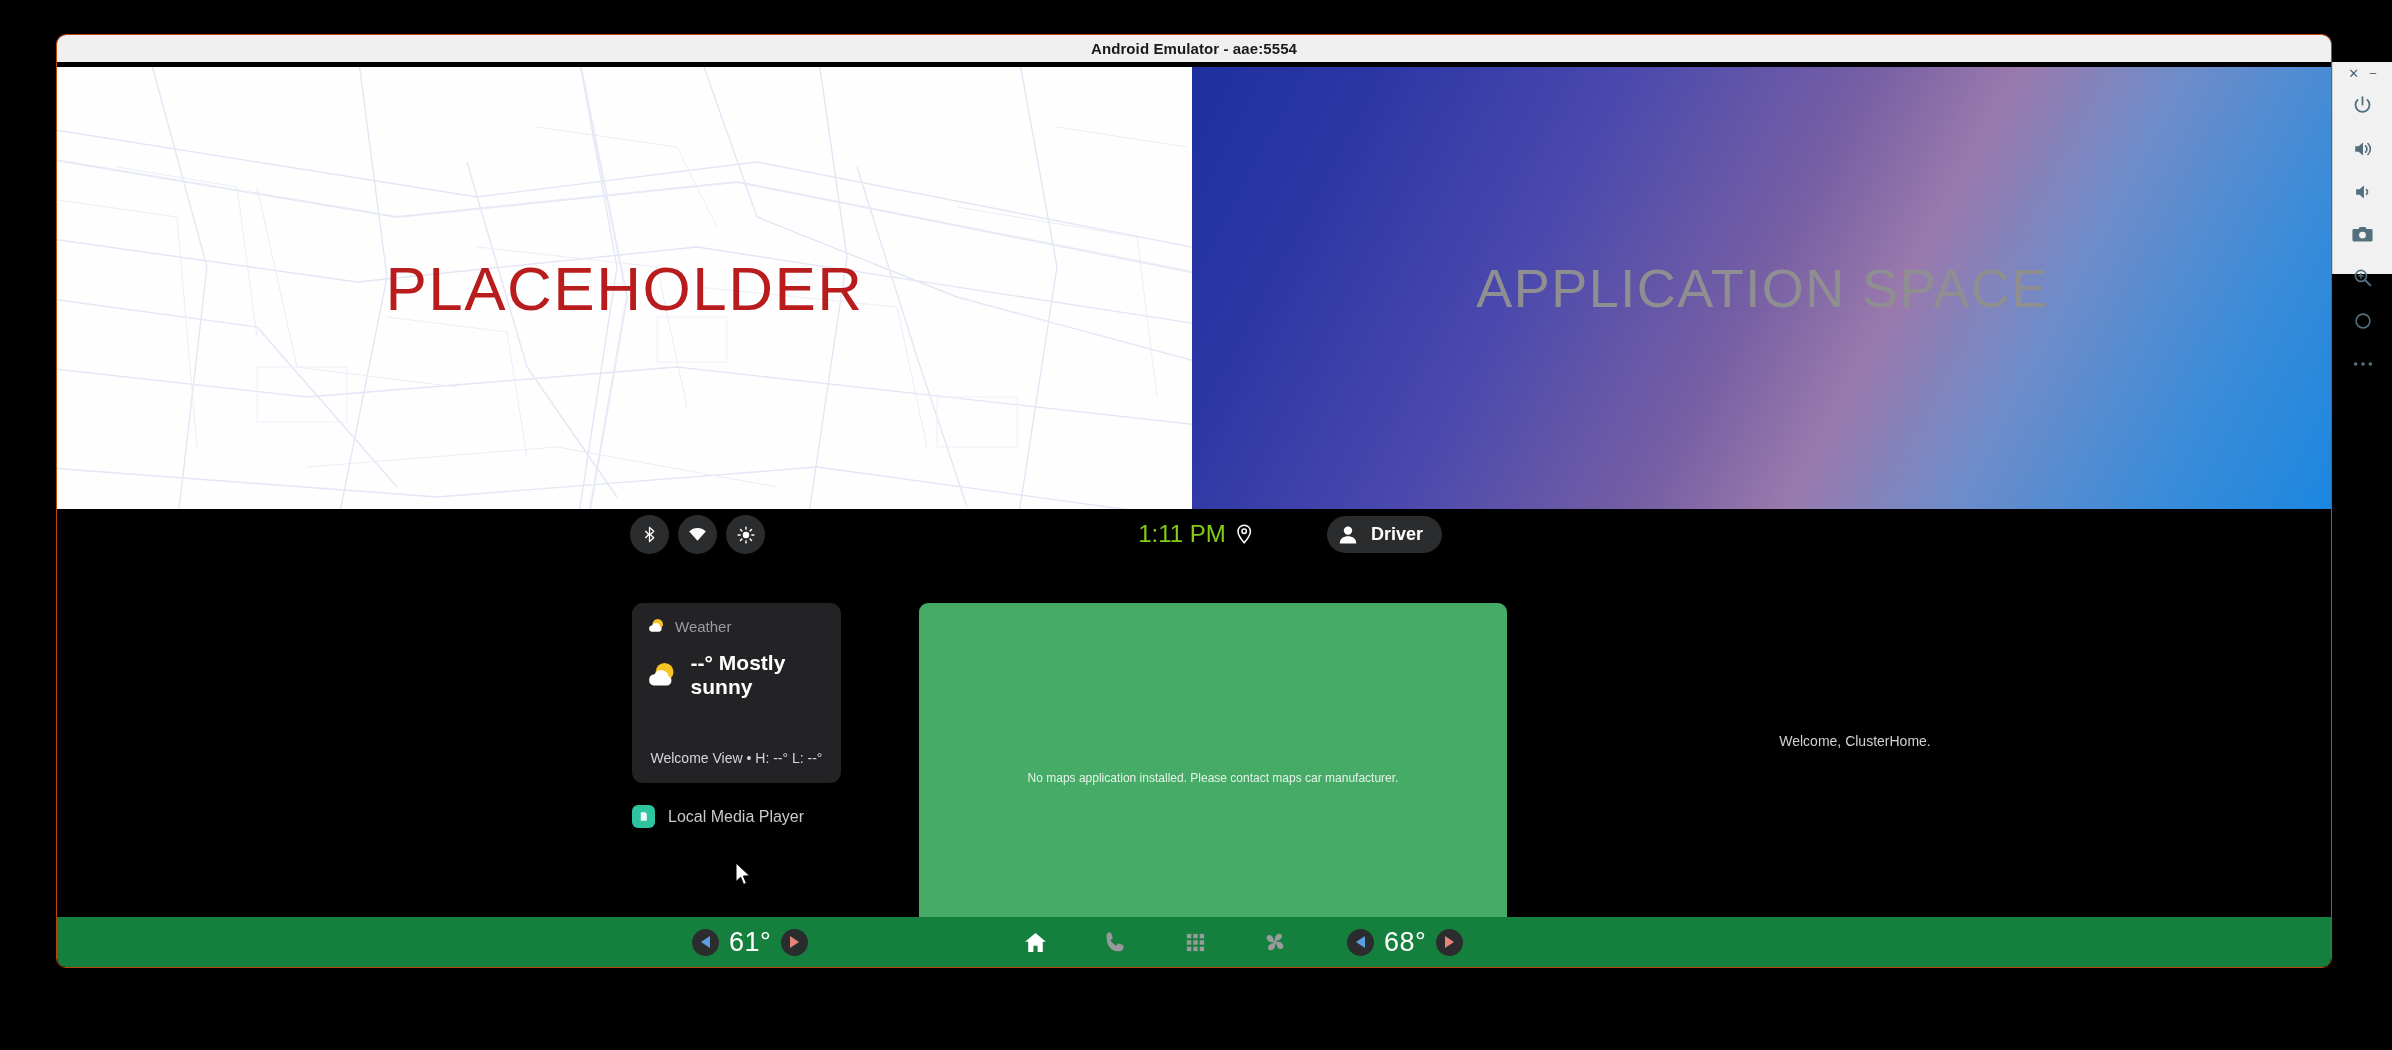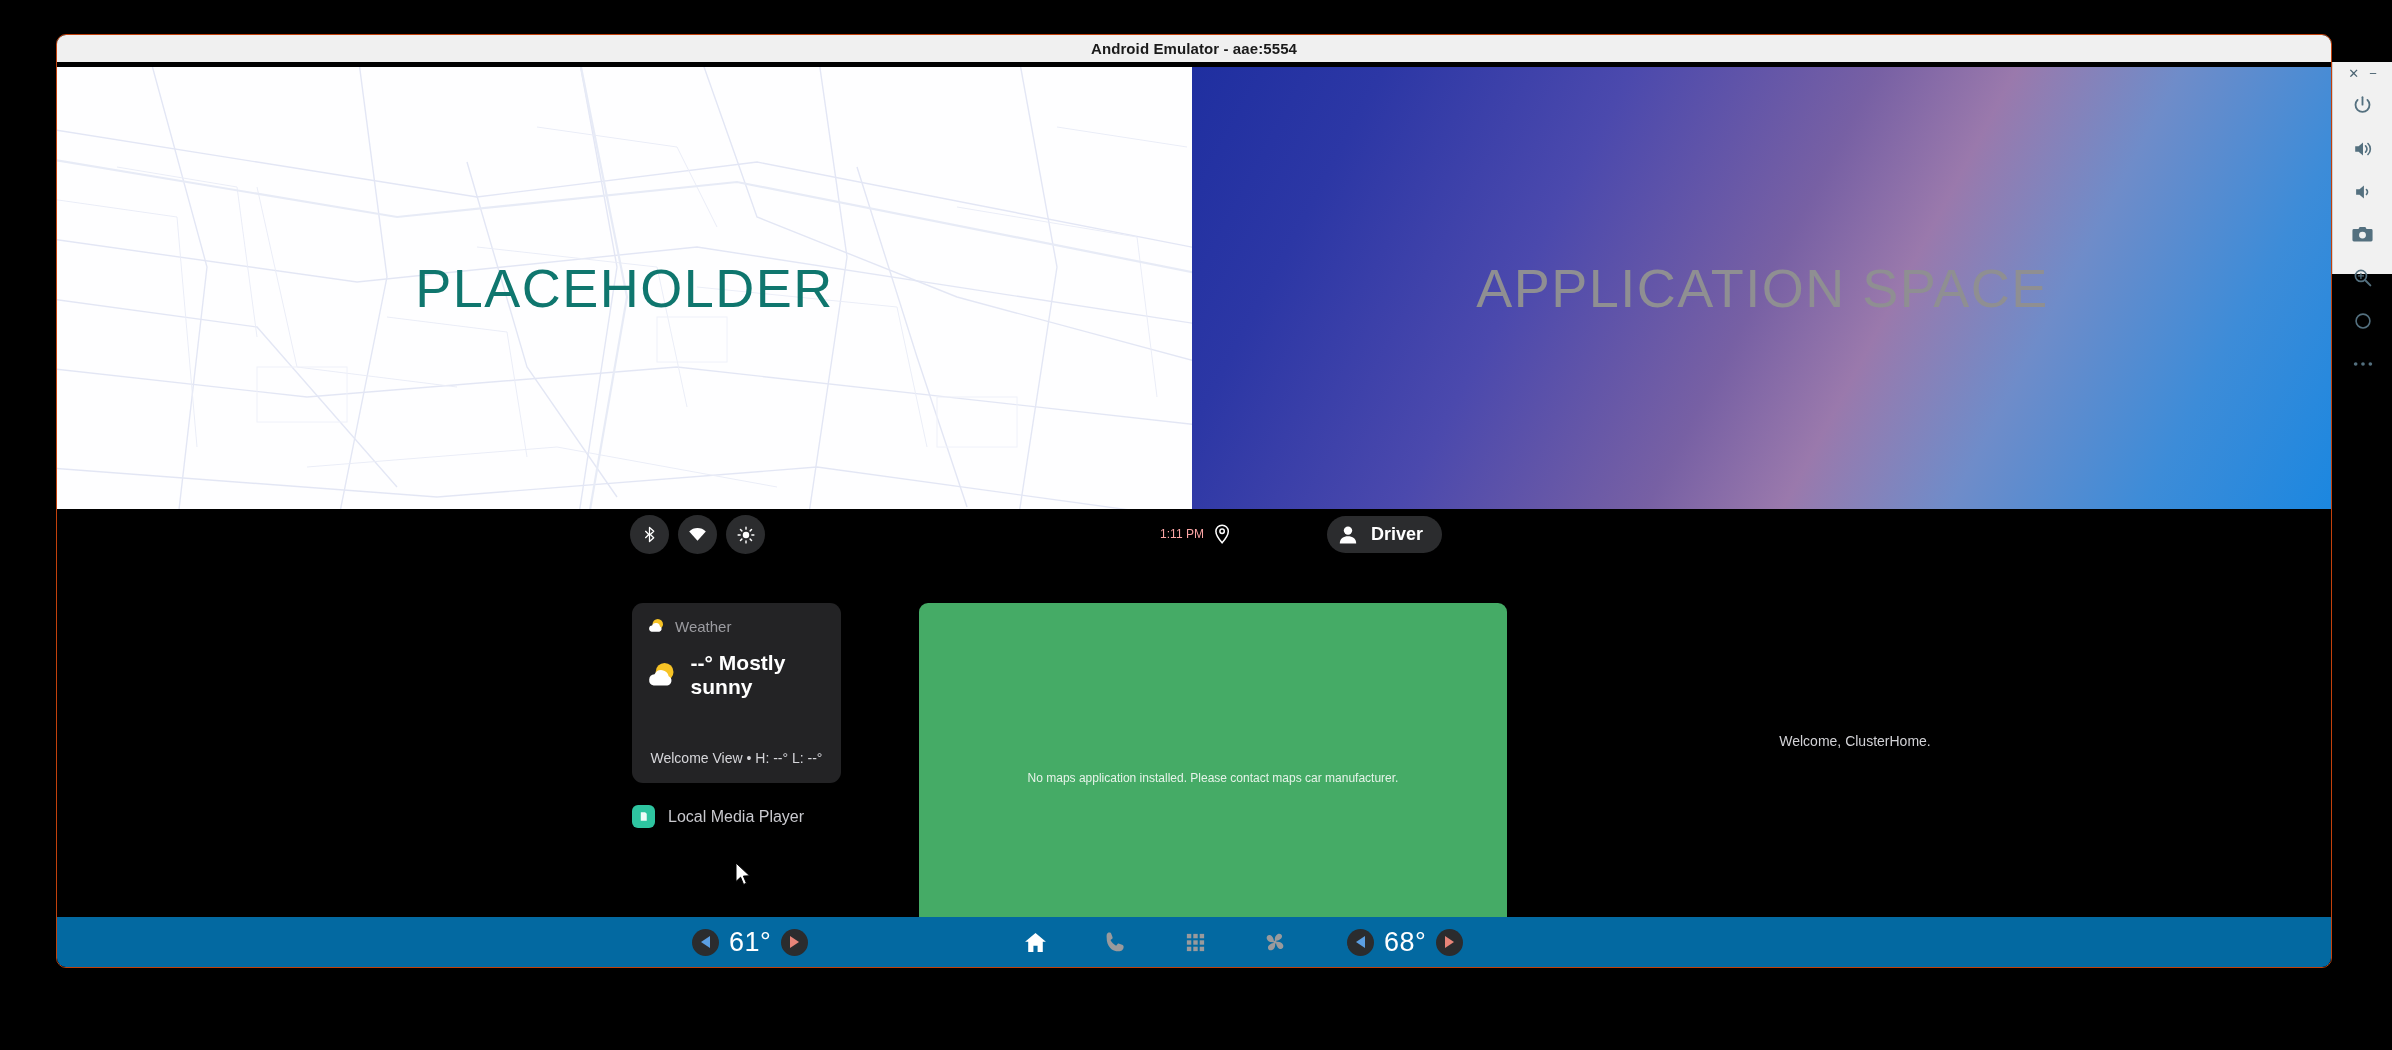--- a/index.html
+++ b/index.html
@@ -44,21 +44,21 @@
   #map-placeholder{
     width:1135px; height:100%;
     background:#fefeff;
     position:relative; overflow:hidden;
   }
   #map-lines{ position:absolute; inset:0; opacity:.45; }
   #map-placeholder .ph-label{
     position:absolute; left:0; right:0; top:50%;
     transform:translateY(-50%);
     text-align:center;
-    font-size:54px; color:#0f766e;
+    font-size:62px; color:#b91c1c;
     letter-spacing:1.5px; font-weight:400;
   }
   #app-space{
     flex:1; height:100%;
     background:linear-gradient(118deg,
       #1f2fa0 0%, #2c37a5 14%, #4b49ad 32%,
       #7760a4 50%, #9a79ac 60%,
       #6f8cc9 72%, #3d8cd8 86%, #1b87e0 100%);
     position:relative;
   }
@@ -83,21 +83,21 @@
   .sb-chip{
     width:39px; height:39px; border-radius:50%;
     background:#2b2c2e;
     display:flex; align-items:center; justify-content:center;
   }
   #status-center{
     position:absolute; left:50%; top:0;
     transform:translateX(-50%);
     height:50px; display:flex; align-items:center; gap:10px;
   }
-  #status-center .clock{ font-size:12px; color:#fca5a5; }
+  #status-center .clock{ font-size:24px; color:#84cc16; }
   #driver-chip{
     position:absolute; left:1270px; top:7px;
     height:37px; padding:0 19px 0 9px;
     border-radius:19px; background:#2b2c2e;
     display:flex; align-items:center; gap:11px;
   }
   #driver-chip .label{ font-size:18px; color:#fff; font-weight:bold; }
 
   
   #home-body{
@@ -149,21 +149,21 @@
     display:flex; align-items:center; justify-content:center;
   }
   #cluster-panel .welcome{
     font-size:14px; color:#d2d2d6;
     margin-left:-130px; margin-top:6px;
   }
 
   
   #nav-bar{
     position:absolute; left:0; bottom:0;
-    width:100%; height:50px; background:#0369a1;
+    width:100%; height:50px; background:#15803d;
   }
   .temp-group{
     position:absolute; top:0; height:50px;
     display:flex; align-items:center; gap:10px;
   }
   #temp-left{ left:635px; }
   #temp-right{ left:1290px; }
   .arrow-btn{
     width:27px; height:27px; border-radius:50%;
     background:#2b2c2e;

